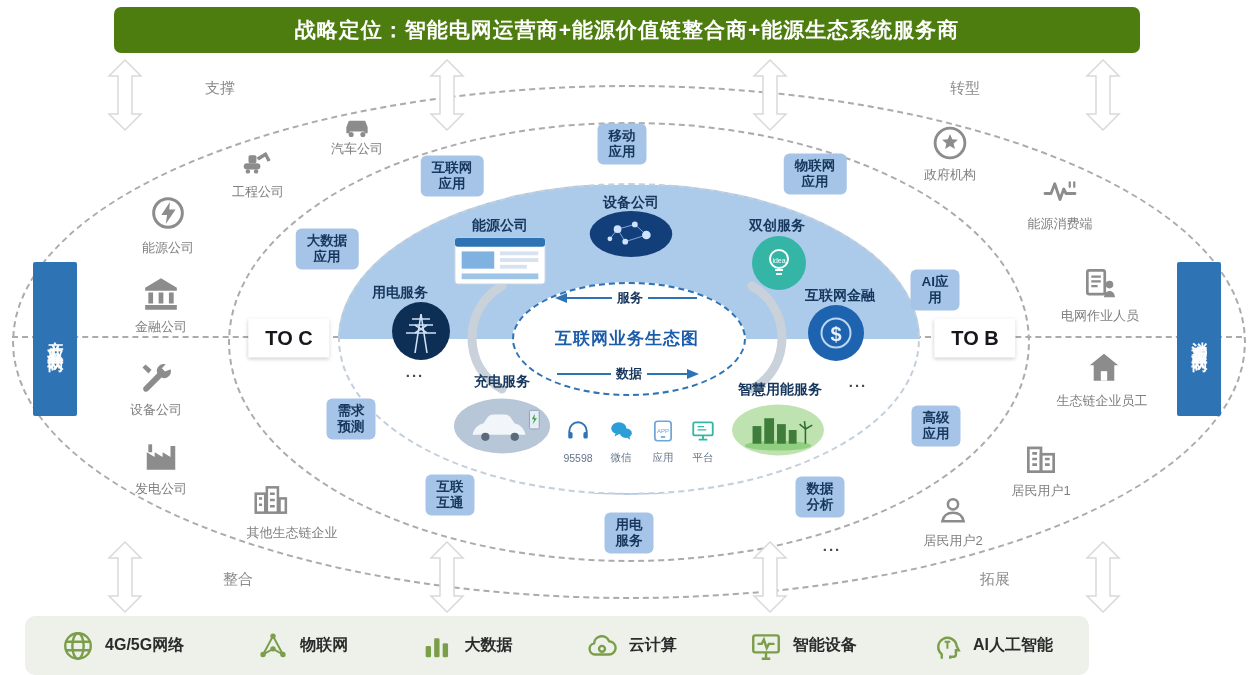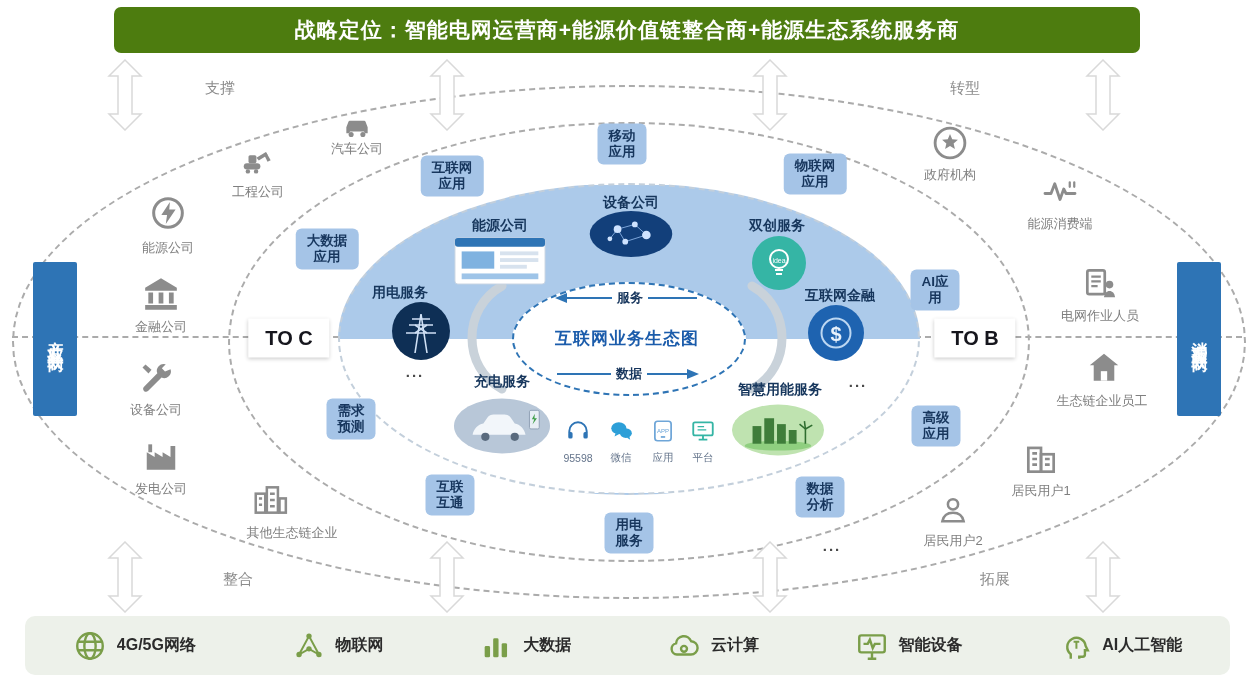--- a/index.html
+++ b/index.html
@@ -48,21 +48,21 @@
   .block-arrow{position:absolute;z-index:2;line-height:0;}
 
   .channel-icon{position:absolute;z-index:7;line-height:0;}
   .channel-icon svg{width:100%;height:100%;}
   .channel-label{position:absolute;color:#64748b;font-size:10.5px;z-index:7;white-space:nowrap;}
 
   .dots{position:absolute;color:#4a4a4a;font-weight:bold;font-size:15px;letter-spacing:2px;z-index:7;}
 
   .cycle-arrow{position:absolute;z-index:6;line-height:0;}
 
-  .tech-bar{position:absolute;left:25px;top:616px;width:1205px;height:59px;background:#EDF1EA;
+  .tech-bar{position:absolute;left:25px;top:616px;width:1064px;height:59px;background:#EDF1EA;
             border-radius:10px;display:flex;align-items:center;justify-content:space-around;z-index:10;}
   .tech-item{display:flex;align-items:center;gap:10px;}
   .tech-icon{width:34px;height:34px;color:#7A9E49;line-height:0;}
   .tech-icon svg{width:100%;height:100%;}
   .tech-label{font-size:16px;font-weight:bold;color:#2b2b2b;white-space:nowrap;}
 </style>
 </head>
 <body>
 
 <div class="stage" id="stage">

